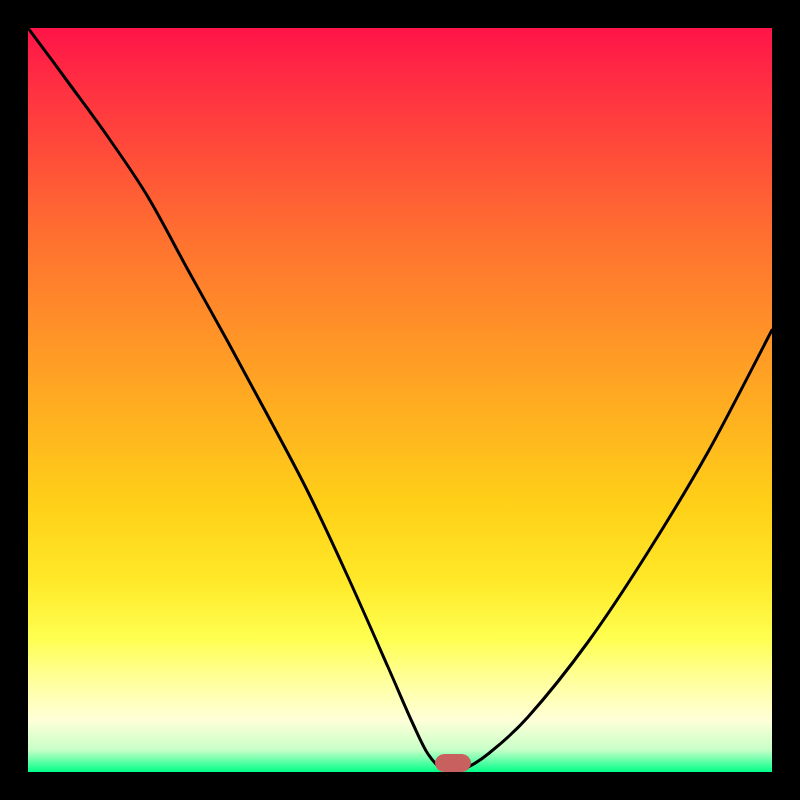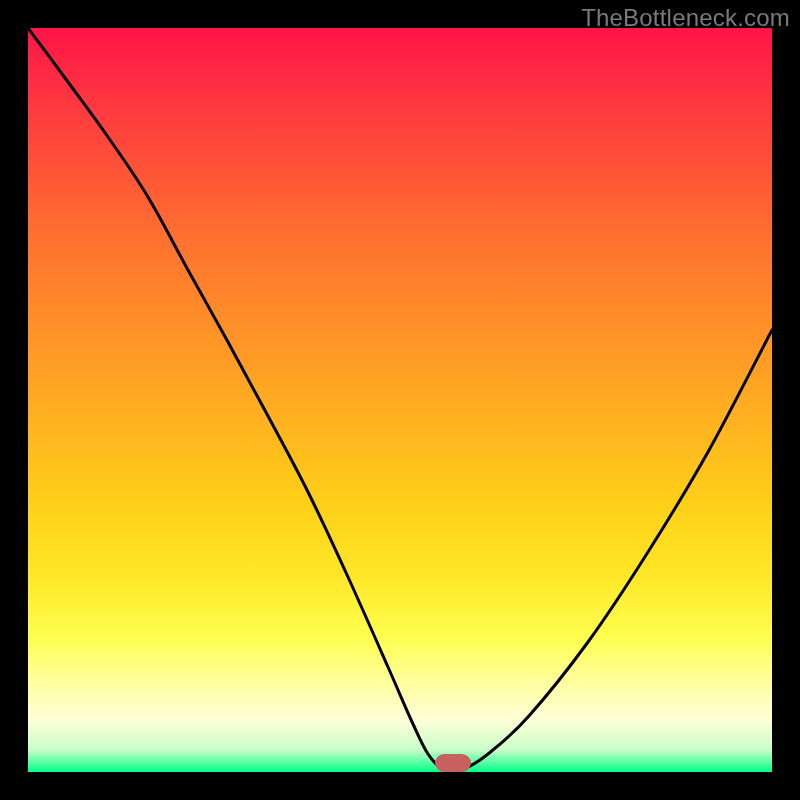--- a/index.html
+++ b/index.html
@@ -66,14 +66,13 @@
 </head>
 <body>
 
 <div class="frame">
   <div class="plot-area">
     <svg class="curve" viewBox="0 0 744 744" preserveAspectRatio="none">
       <path id="curve-path" fill="none" stroke="#000000" stroke-width="3" stroke-linecap="round" stroke-linejoin="round" d="M 0.0 0.0 C 6.7 9.0, 26.7 35.8, 40.0 54.0 C 53.3 72.2, 66.7 89.8, 80.0 109.0 C 93.3 128.2, 106.7 146.8, 120.0 169.0 C 133.3 191.2, 146.7 217.8, 160.0 242.0 C 173.3 266.2, 186.7 289.7, 200.0 314.0 C 213.3 338.3, 226.7 363.0, 240.0 388.0 C 253.3 413.0, 266.7 437.2, 280.0 464.0 C 293.3 490.8, 306.7 519.8, 320.0 549.0 C 333.3 578.2, 349.2 614.5, 360.0 639.0 C 370.8 663.5, 378.3 681.5, 385.0 696.0 C 391.7 710.5, 395.0 718.5, 400.0 726.0 C 405.0 733.5, 409.2 738.5, 415.0 741.0 C 420.8 743.5, 427.5 743.5, 435.0 741.0 C 442.5 738.5, 449.2 734.7, 460.0 726.0 C 470.8 717.3, 483.3 707.7, 500.0 689.0 C 516.7 670.3, 540.0 641.5, 560.0 614.0 C 580.0 586.5, 600.0 555.7, 620.0 524.0 C 640.0 492.3, 659.3 461.0, 680.0 424.0 C 700.7 387.0, 733.3 322.3, 744.0 302.0"></path>
     </svg>
     <div id="min-marker" class="marker" style="width: 36px; height: 18px; left: 407px; top: 726px; background: rgb(200, 96, 96);"></div>
   </div>
-  <div class="watermark">TheBottleneck.com</div>
 </div>
 
 </body></html>

